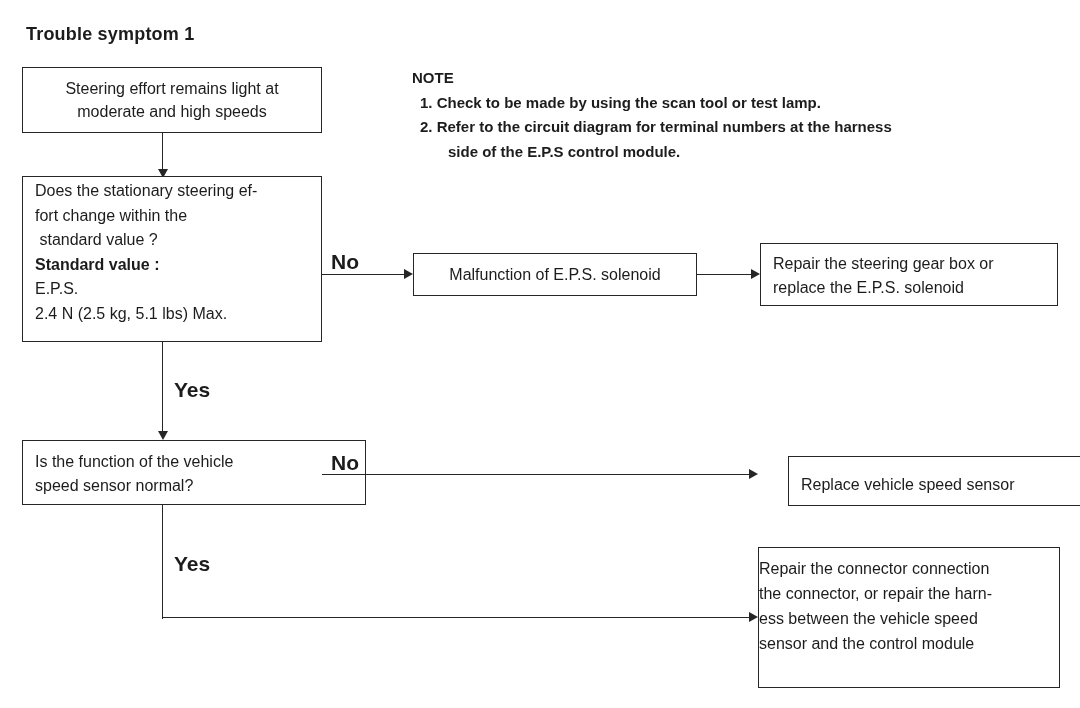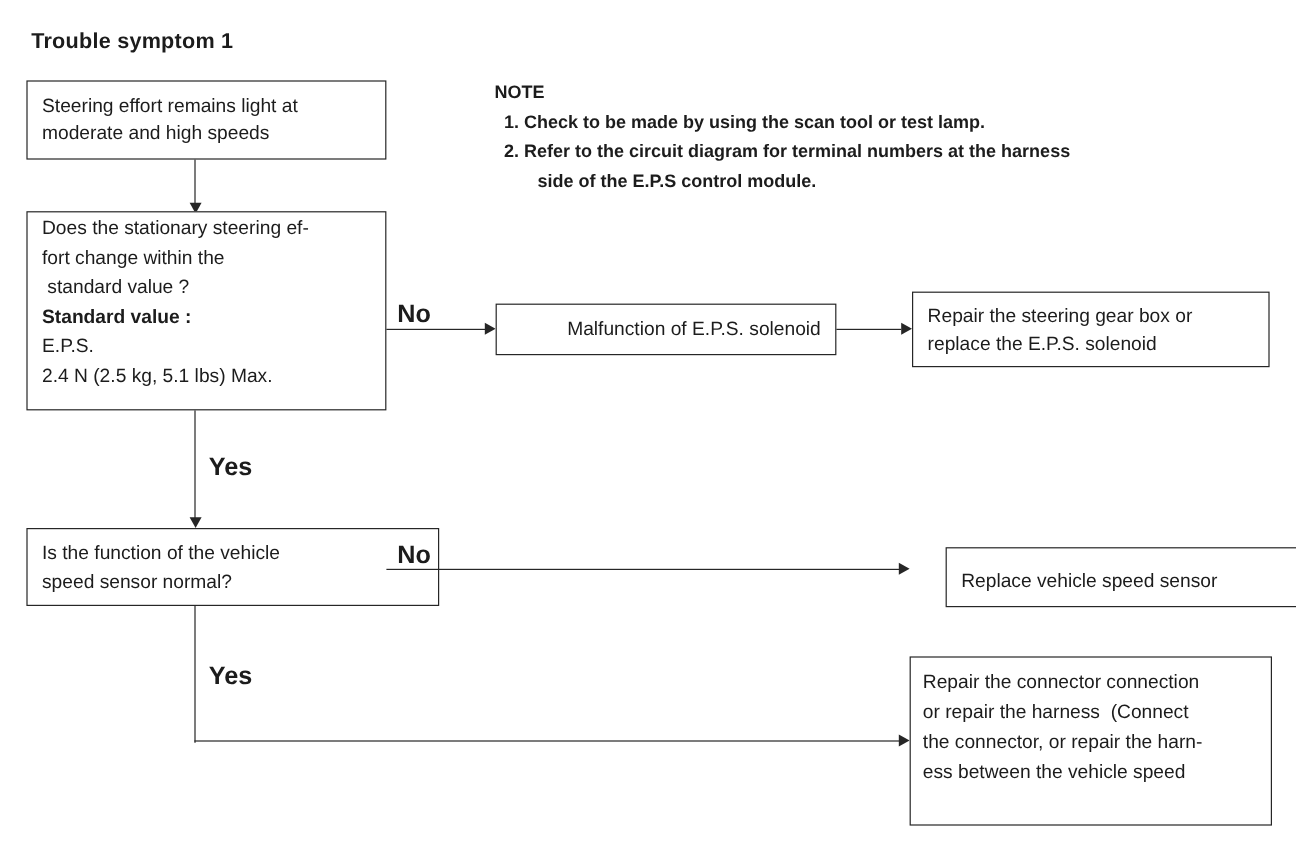--- a/index.html
+++ b/index.html
@@ -28,29 +28,29 @@
     position: absolute;
     border: 1.6px solid var(--line);
     background: var(--bg);
     font-size: 16px;
     line-height: 23px;
     padding: 9px 12px;
   }
   .box .bline { white-space: pre; }
   .bold { font-weight: bold; }
 
-  .box-symptom   { left: 22px;  top: 67px;  width: 300px; height: 66px; }
+  .box-symptom   { left: 22px;  top: 67px;  width: 300px; height: 66px; text-align: center; }
   .box-decision1 { left: 22px;  top: 176px; width: 300px; height: 166px; line-height: 24.5px; padding-top: 2px; }
   .box-malf      { left: 413px; top: 253px; width: 284px; height: 43px;
-                   display: flex; align-items: center; justify-content: flex-end; }
+                   display: flex; align-items: center; justify-content: center; }
   .box-repair1   { left: 760px; top: 243px; width: 298px; height: 63px; line-height: 24px; padding-top: 8px; }
   .box-decision2 { left: 22px;  top: 440px; width: 344px; height: 65px; line-height: 24px; }
   .box-replace   { left: 758px; top: 456px; width: 302px; height: 50px;
                    display: flex; align-items: flex-end; margin-left: 30px; }
-  .box-repair2   { left: 758px; top: 547px; width: 302px; height: 141px; line-height: 25px; padding: 8px 10px; }
+  .box-repair2   { left: 758px; top: 547px; width: 302px; height: 141px; line-height: 25px; padding: 8px 0; }
 
   
   .note {
     position: absolute; left: 408px; top: 66px;
     font-size: 15px; font-weight: bold; line-height: 24.7px;
   }
   .note-title { margin-left: 4px; }
   .note-line  { margin-left: 12px; white-space: pre; }
   .note-line.cont { margin-left: 40px; }
 
@@ -135,18 +135,18 @@
     <div class="bline">Replace vehicle speed sensor</div>
   </div>
 
   <div class="vline" style="left:162px; top:505px; height:114px;"></div>
   <div class="edge-label" style="left:174px; top:552px;">Yes</div>
   <div class="hline" style="left:162px; top:617px; width:588px;"></div>
   <div class="arr-right" style="left:749px; top:612px;"></div>
 
   <div class="box box-repair2">
     <div class="bline">Repair the connector connection</div>
-    <div class="bline">or repair the harness  (Connect</div>
     <div class="bline">the connector, or repair the harn-</div>
     <div class="bline">ess between the vehicle speed</div>
+    <div class="bline">sensor and the control module</div>
   </div>
 
 </div>
 
 </body></html>

